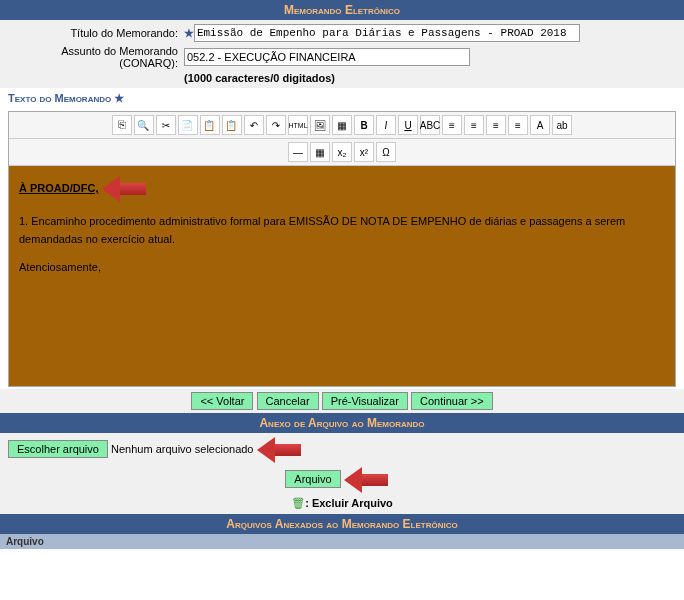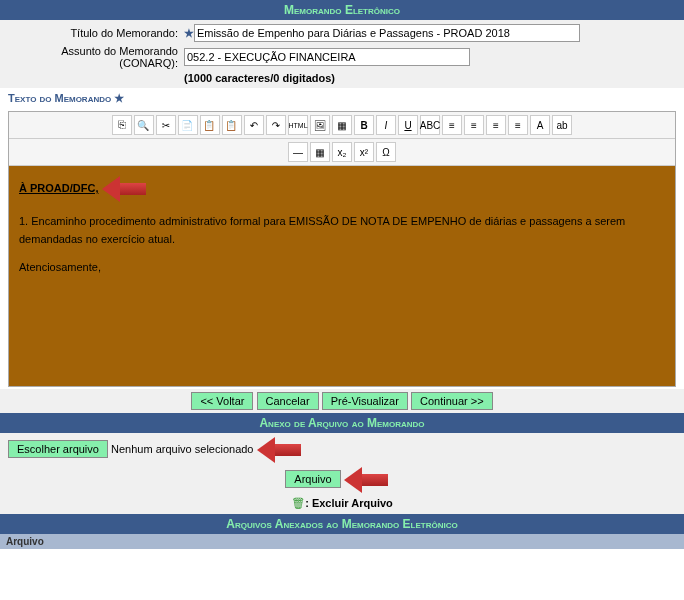--- a/index.html
+++ b/index.html
@@ -1,16 +1,16 @@
 <!DOCTYPE html>
 <html><head>
 <meta charset="utf-8">
 <style>
 body{margin:0;font-family:Arial,sans-serif;font-size:11px;background:#fff;width:684px}
-.hdr{background:#3a5a8c;color:#86efac;font-weight:bold;text-align:center;padding:3px;font-variant:small-caps;font-size:12px}
+.hdr{background:#3a5a8c;color:#fdba74;font-weight:bold;text-align:center;padding:3px;font-variant:small-caps;font-size:12px}
 .frm{padding:4px 8px;background:#f0f0f0}
 .row{display:flex;align-items:center;margin-bottom:3px}
 .lbl{width:170px;text-align:right;padding-right:6px;font-size:11px}
 .star{color:#3a5a8c;font-weight:bold}
 input[type=text],textarea{border:1px solid #999;font-size:11px;padding:2px;font-family:Arial}
 .tb{display:flex;flex-wrap:wrap;gap:2px;justify-content:center;padding:3px;border-bottom:1px solid #ccc;background:#f5f5f5}
 .tbi{width:18px;height:18px;border:1px solid #ccc;background:#fff;display:flex;align-items:center;justify-content:center;font-size:10px;cursor:pointer}
 select.tbs{font-size:10px;border:1px solid #ccc;height:20px}
 .editor{border:1px solid #aaa;margin:2px 8px}
 .body{padding:10px;min-height:200px;background:#a16207;font-size:11px;line-height:1.6}
@@ -24,21 +24,21 @@
 </style>
 </head>
 <body>
 
 <div class="hdr">Memorando Eletrônico</div>
 
 <div class="frm">
 <div class="row">
 <span class="lbl">Título do Memorando:</span>
 <span class="star">★</span>
-<input type="text" style="width: 380px;" value="Emissão de Empenho para Diárias e Passagens - PROAD 2018">
+<input type="text" style="width: 380px; font-family: Liberation Mono, monospace;" value="Emissão de Empenho para Diárias e Passagens - PROAD 2018">
 </div>
 <div class="row">
 <span class="lbl">Assunto do Memorando (CONARQ):</span>
 <input type="text" style="width: 280px;" value="052.2 - EXECUÇÃO FINANCEIRA">
 </div>
 <div style="text-align:left;padding-left:176px;font-weight:bold">(1000 caracteres/0 digitados)</div>
 </div>
 
 <div class="sect"><span>Texto do Memorando </span><span class="star">★</span></div>
 

